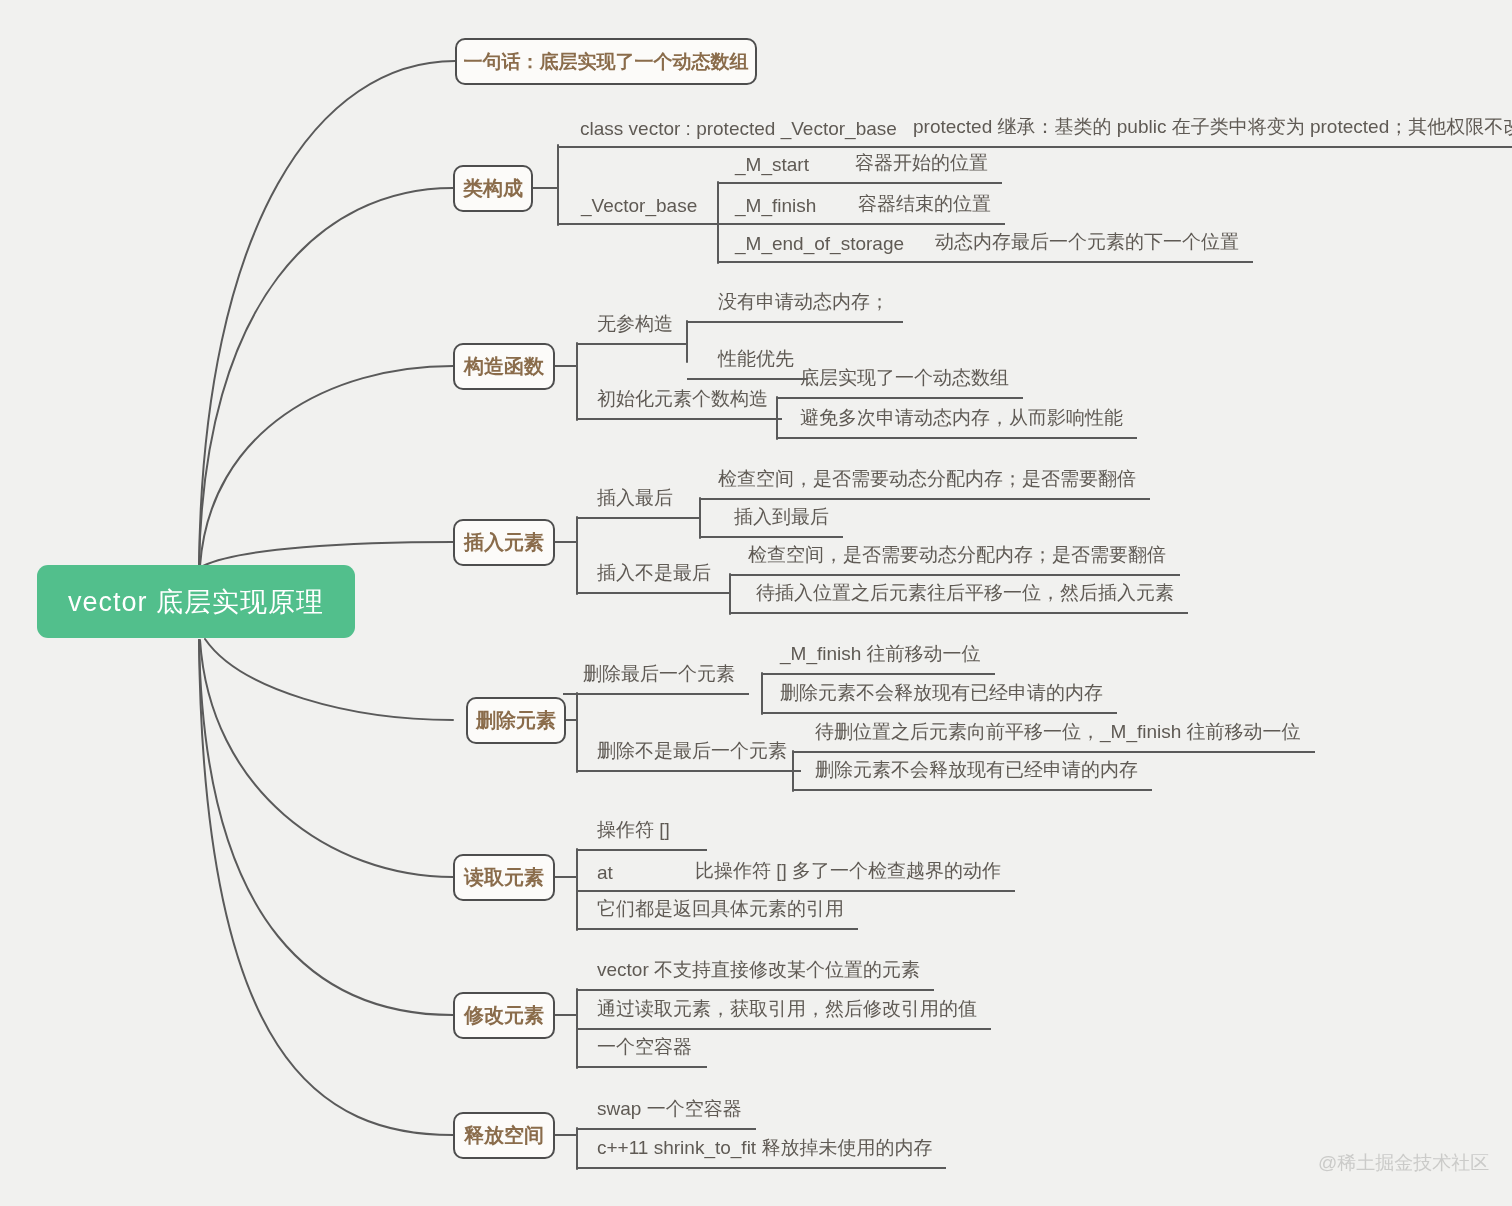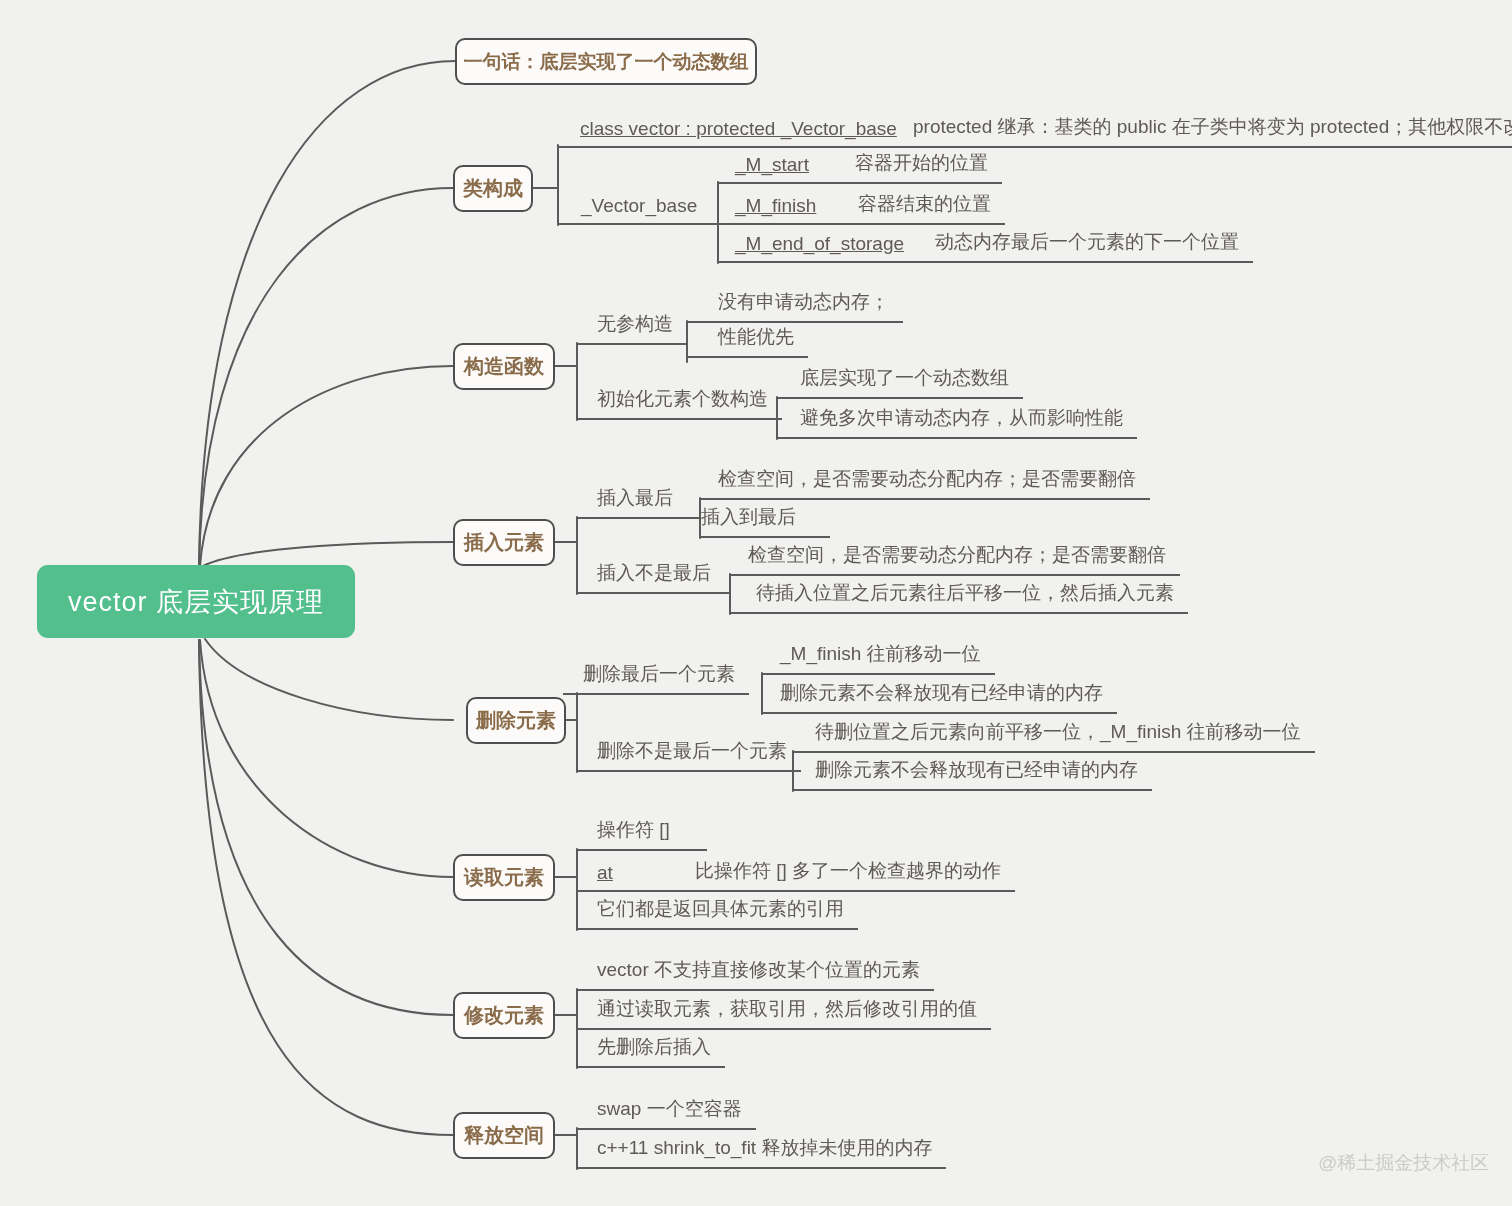--- a/index.html
+++ b/index.html
@@ -20,21 +20,21 @@
     background:#fcfbf9;border:2px solid #4e4e4e;border-radius:10px;
     color:var(--topic-text,#8a6c4b);font-size:20px;white-space:nowrap;font-weight:bold;
   }
   .leaf{
     position:absolute;box-sizing:border-box;height:32px;
     display:flex;align-items:flex-end;
     border-bottom:2px solid var(--line,#5a5a5a);
     padding:0 14px 6px 20px;
     font-size:19px;color:var(--leaf-text,#5f5a54);white-space:nowrap;
   }
-  .leaf .k{flex:none;display:inline-block;text-decoration:underline;}
+  .leaf .k{flex:none;display:inline-block;}
   .watermark{
     position:absolute;left:1318px;top:1150px;
     font-size:19px;color:#cbcbc9;white-space:nowrap;
   }
 </style>
 </head>
 <body style="background: rgb(241, 241, 239);">
 
 <div class="canvas">
 
@@ -99,47 +99,47 @@
     <span class="k" style="width:123px">_M_finish</span>
     <span>容器结束的位置</span>
   </div>
   <div class="leaf" style="left:718px;top:231px;min-width:487px;padding-left:17px">
     <span class="k" style="width:200px">_M_end_of_storage</span>
     <span>动态内存最后一个元素的下一个位置</span>
   </div>
 
   <div class="leaf" style="left:577px;top:313px;min-width:110px">无参构造</div>
   <div class="leaf" style="left:687px;top:291px;min-width:190px;padding-left:31px">没有申请动态内存；</div>
-  <div class="leaf" style="left:687px;top:326px;min-width:108px;padding-left:31px">性能优先</div>
+  <div class="leaf" style="left:687px;top:348px;min-width:108px;padding-left:31px">性能优先</div>
   <div class="leaf" style="left:577px;top:388px;min-width:200px">初始化元素个数构造</div>
   <div class="leaf" style="left:777px;top:367px;min-width:228px;padding-left:23px">底层实现了一个动态数组</div>
   <div class="leaf" style="left:777px;top:407px;min-width:303px;padding-left:23px">避免多次申请动态内存，从而影响性能</div>
 
   <div class="leaf" style="left:577px;top:487px;min-width:123px">插入最后</div>
   <div class="leaf" style="left:700px;top:468px;min-width:375px;padding-left:18px">检查空间，是否需要动态分配内存；是否需要翻倍</div>
-  <div class="leaf" style="left:700px;top:506px;min-width:130px;padding-left:1px">插入到最后</div>
+  <div class="leaf" style="left:700px;top:506px;min-width:130px;padding-left:34px">插入到最后</div>
   <div class="leaf" style="left:577px;top:562px;min-width:153px">插入不是最后</div>
   <div class="leaf" style="left:730px;top:544px;min-width:375px;padding-left:18px">检查空间，是否需要动态分配内存；是否需要翻倍</div>
   <div class="leaf" style="left:730px;top:582px;min-width:383px;padding-left:26px">待插入位置之后元素往后平移一位，然后插入元素</div>
 
   <div class="leaf" style="left:563px;top:663px;min-width:183px">删除最后一个元素</div>
   <div class="leaf" style="left:762px;top:643px;min-width:223px;padding-left:18px">_M_finish 往前移动一位</div>
   <div class="leaf" style="left:762px;top:682px;min-width:303px;padding-left:18px">删除元素不会释放现有已经申请的内存</div>
   <div class="leaf" style="left:577px;top:740px;min-width:216px">删除不是最后一个元素</div>
   <div class="leaf" style="left:793px;top:721px;min-width:445px;padding-left:22px">待删位置之后元素向前平移一位，_M_finish 往前移动一位</div>
   <div class="leaf" style="left:793px;top:759px;min-width:307px;padding-left:22px">删除元素不会释放现有已经申请的内存</div>
 
   <div class="leaf" style="left:577px;top:819px;min-width:130px">操作符 []</div>
   <div class="leaf" style="left:577px;top:860px;min-width:388px">
     <span class="k" style="width:98px">at</span>
     <span>比操作符 [] 多了一个检查越界的动作</span>
   </div>
   <div class="leaf" style="left:577px;top:898px;min-width:241px">它们都是返回具体元素的引用</div>
 
   <div class="leaf" style="left:577px;top:959px;min-width:311px">vector 不支持直接修改某个位置的元素</div>
   <div class="leaf" style="left:577px;top:998px;min-width:355px">通过读取元素，获取引用，然后修改引用的值</div>
-  <div class="leaf" style="left:577px;top:1036px;min-width:130px">先删除后插入</div>
+  <div class="leaf" style="left:577px;top:1036px;min-width:130px">一个空容器</div>
 
   <div class="leaf" style="left:577px;top:1098px;min-width:151px">swap 一个空容器</div>
   <div class="leaf" style="left:577px;top:1137px;min-width:323px">c++11 shrink_to_fit 释放掉未使用的内存</div>
 
   <div class="watermark">@稀土掘金技术社区</div>
 </div>
 
 </body></html>

